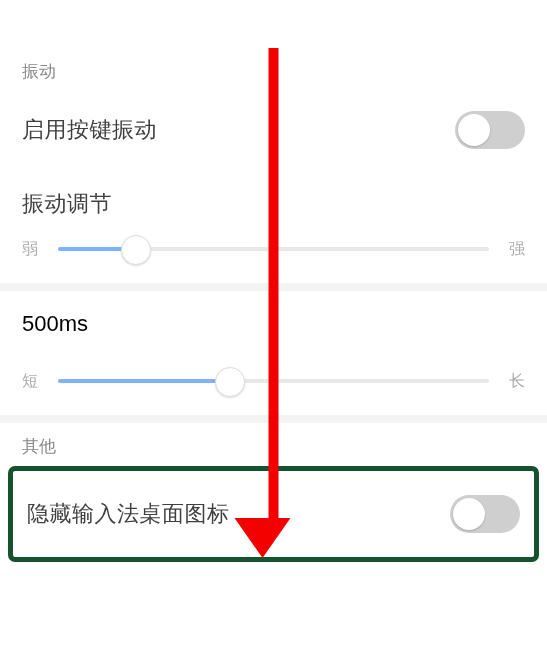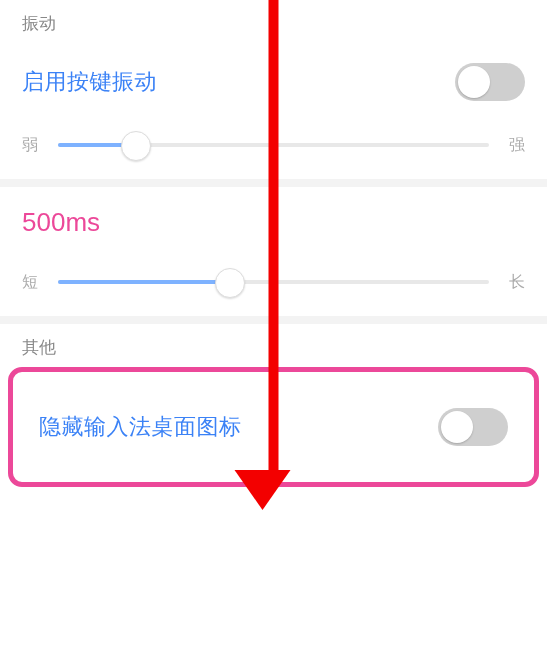--- a/index.html
+++ b/index.html
@@ -1,55 +1,58 @@
 <!DOCTYPE html>
 <html><head>
 <meta charset="utf-8">
 <style>
   html,body{margin:0;padding:0;font-family:-apple-system,"PingFang SC","Helvetica Neue",Arial,sans-serif;background:#fff;color:#000;}
-  .page{width:547px;height:561px;position:relative;box-sizing:border-box;overflow:hidden;}
+  .page{width:547px;height:561px;position:relative;box-sizing:border-box;overflow:hidden;margin-top:48px;}
   .section-header{padding:12px 22px 8px;color:#888;font-size:17px;}
   .divider-full{height:8px;background:#f3f3f3;}
   .row{display:flex;align-items:center;justify-content:space-between;padding:20px 22px;}
-  .row-label{font-size:22px;color:#3b82f6;font-weight:500;letter-spacing:0.5px;}
-  .value-text{font-size:26px;color:#ec4899;}
+  .row-label{font-size:22px;color:#404040;font-weight:500;letter-spacing:0.5px;}
+  .value-text{font-size:22px;color:#000000;}
   .toggle{width:70px;height:38px;border-radius:19px;position:relative;}
   .toggle.off{background:#cfcfcf;}
   .toggle.on{background:#4a98ff;}
   .toggle .knob{position:absolute;top:3px;width:32px;height:32px;border-radius:50%;background:#fff;box-shadow:0 1px 2px rgba(0,0,0,0.2);}
   .toggle.off .knob{left:3px;}
   .toggle.on .knob{right:3px;}
   .slider-row{padding:10px 22px 20px;display:flex;align-items:center;}
   .slider-end{color:#aaa;font-size:16px;width:24px;}
   .slider-end.right{text-align:right;}
   .slider-track{flex:1;height:28px;margin:0 12px;position:relative;}
   .track-bg{position:absolute;top:12px;left:0;right:0;height:4px;background:#e8e8e8;border-radius:2px;}
   .track-fill{position:absolute;top:12px;left:0;height:4px;background:#7eb2ff;border-radius:2px;}
   .thumb{position:absolute;top:0;width:28px;height:28px;border-radius:50%;background:#fff;border:1px solid #ddd;box-shadow:0 1px 2px rgba(0,0,0,0.15);transform:translateX(-50%);}
-  .highlight-box{border:5px solid #ec4899;border-radius:14px;margin:0 8px;padding:12px;}
+  .highlight-box{border:5px solid #14532d;border-radius:7px;margin:0 8px;padding:0;}
   .highlight-box .row{padding:24px 14px;}
   
   .arrow-wrap{position:absolute;left:50%;top:0;transform:translateX(-50%);pointer-events:none;}
   .arrow-stem{width:10px;height:470px;background:#f30000;margin:0 auto;}
   .arrow-head{width:0;height:0;border-left:28px solid transparent;border-right:28px solid transparent;border-top:40px solid #f30000;margin-left:-23px;}
 </style>
 </head>
 <body>
 
 <div class="page">
 
   <div class="section-header">振动</div>
 
   <div class="row">
     <div class="row-label">启用按键振动</div>
     <div class="toggle off">
         <div class="knob"></div>
       </div>
   </div>
 
+  <div class="row" style="padding-bottom:6px;">
+    <div class="row-label">振动调节</div>
+  </div>
   <div class="slider-row">
     <div class="slider-end">弱</div>
     <div class="slider-track">
       <div class="track-bg"></div>
       <div class="track-fill" style="width:18%;"></div>
       <div class="thumb" style="left:18%;"></div>
     </div>
     <div class="slider-end right">强</div>
   </div>
 

